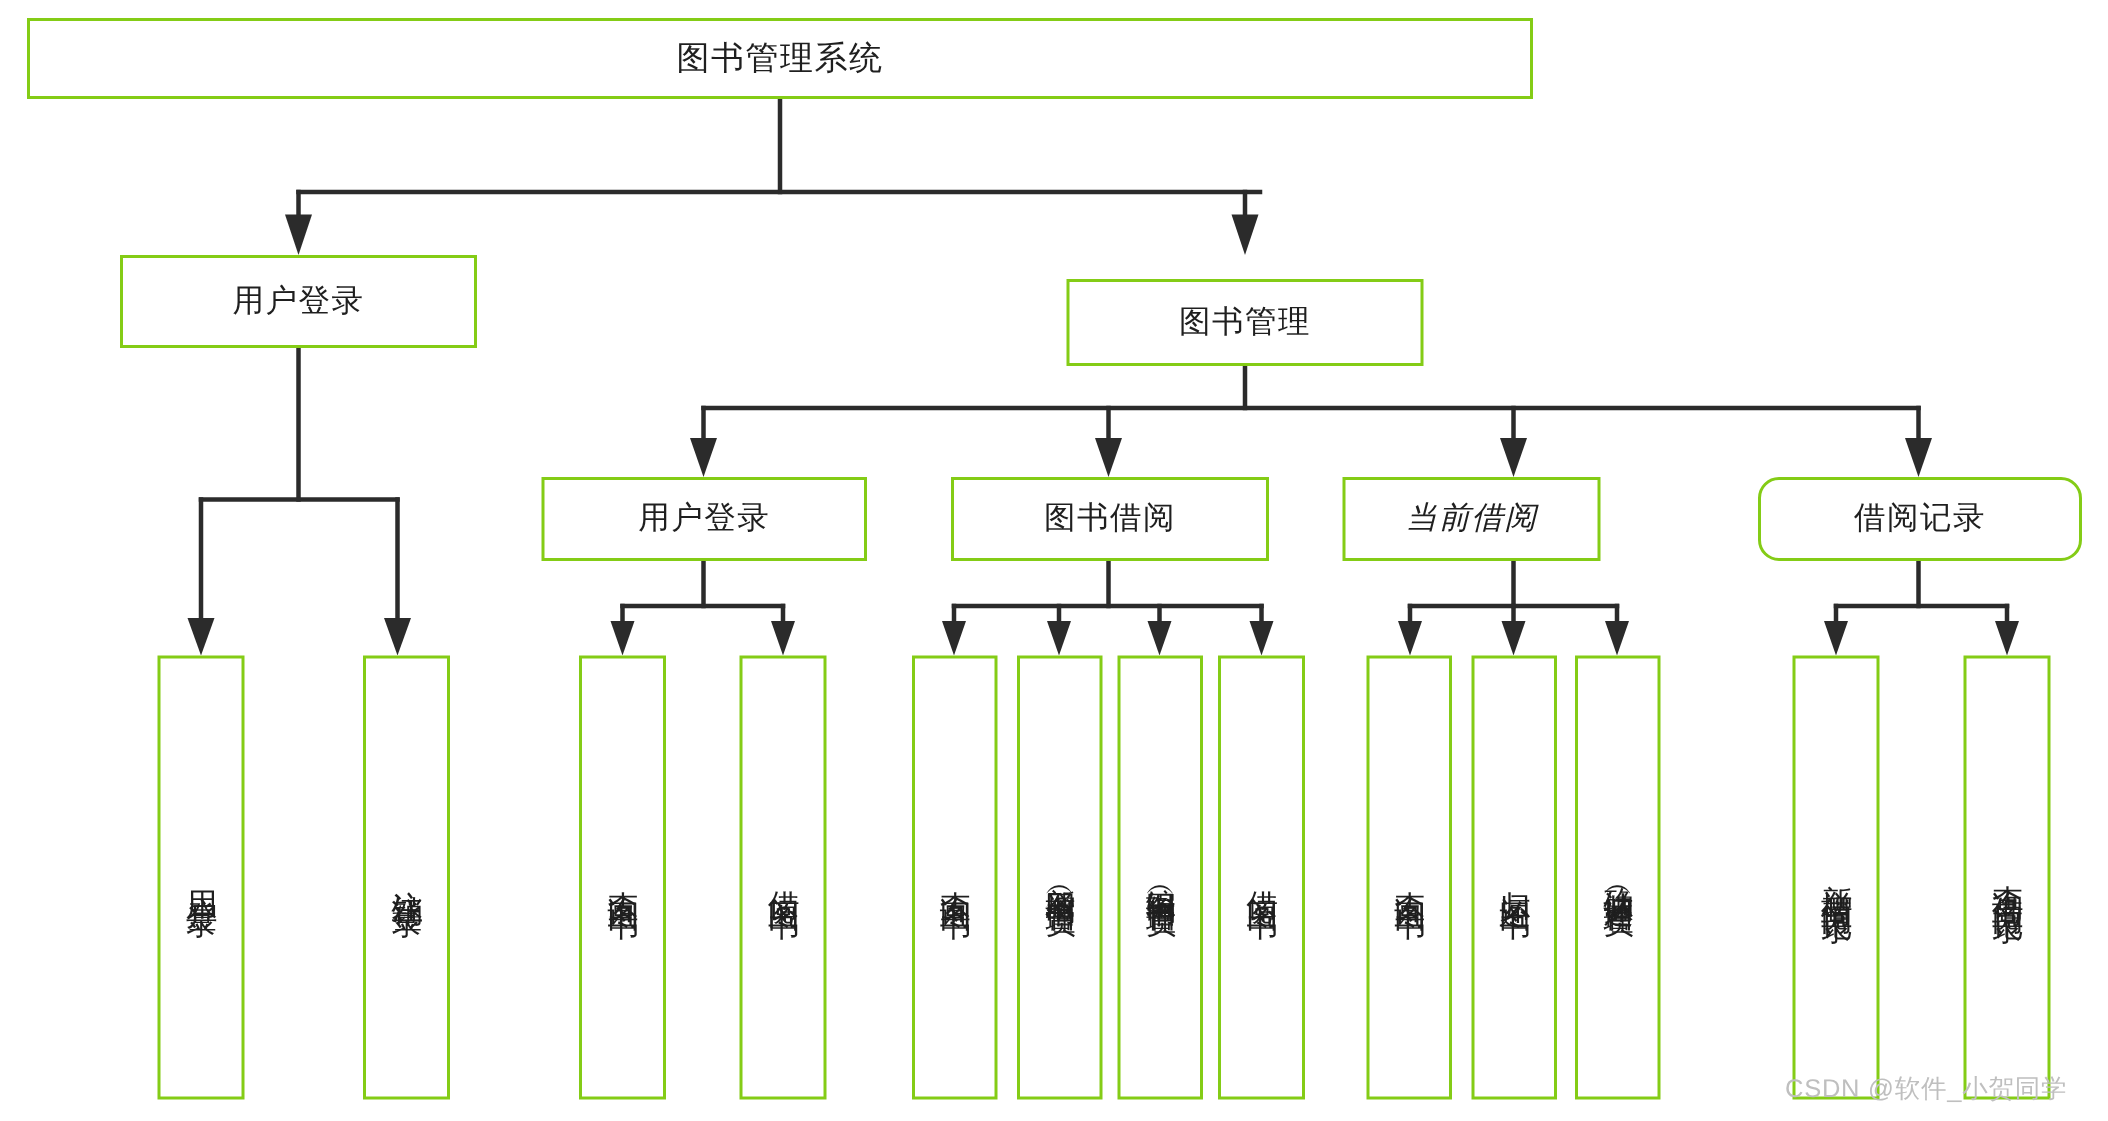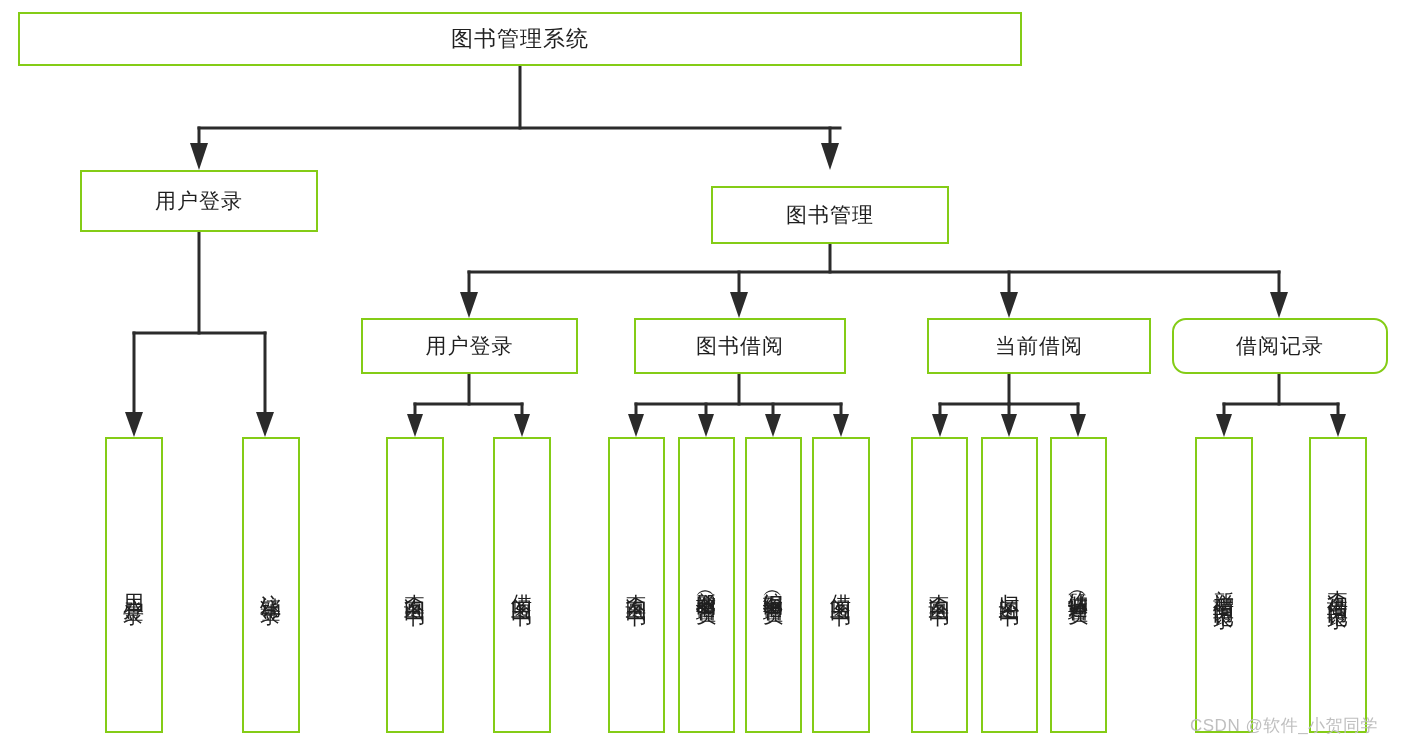--- a/index.html
+++ b/index.html
@@ -168,21 +168,21 @@
   <div class="node horiz" style="left:711px; top:186px; width:238px; height:58px;">
     <span class="lbl">图书管理</span>
   </div>
 
   <div class="node horiz" style="left:361px; top:318px; width:217px; height:56px;">
     <span class="lbl">用户登录</span>
   </div>
   <div class="node horiz" style="left:634px; top:318px; width:212px; height:56px;">
     <span class="lbl">图书借阅</span>
   </div>
-  <div class="node horiz" style="left:927px; top:318px; width:224px; height:56px;">
+  <div class="node horiz" style="left:895px; top:318px; width:172px; height:56px;font-style:italic;">
     <span class="lbl">当前借阅</span>
   </div>
   <div class="node horiz" style="left:1172px; top:318px; width:216px; height:56px;border-radius:14px;">
     <span class="lbl">借阅记录</span>
   </div>
 
   <div class="node vert" style="left:105px; top:437px; width:58px; height:296px;">
     <span class="lbl">用户登录</span>
   </div>
   <div class="node vert" style="left:242px; top:437px; width:58px; height:296px;">

